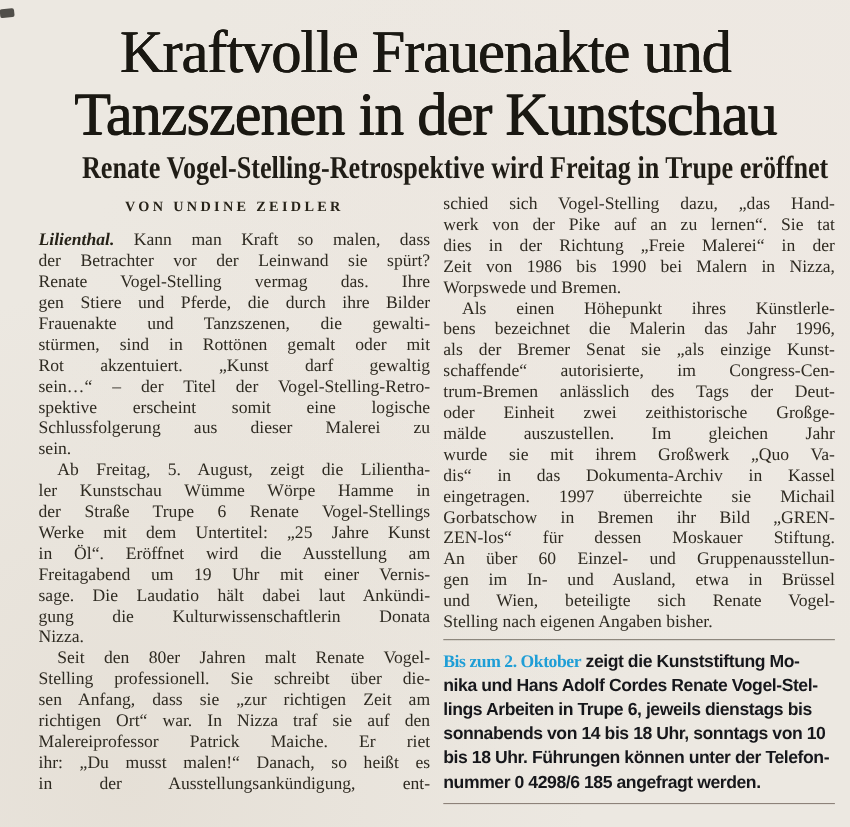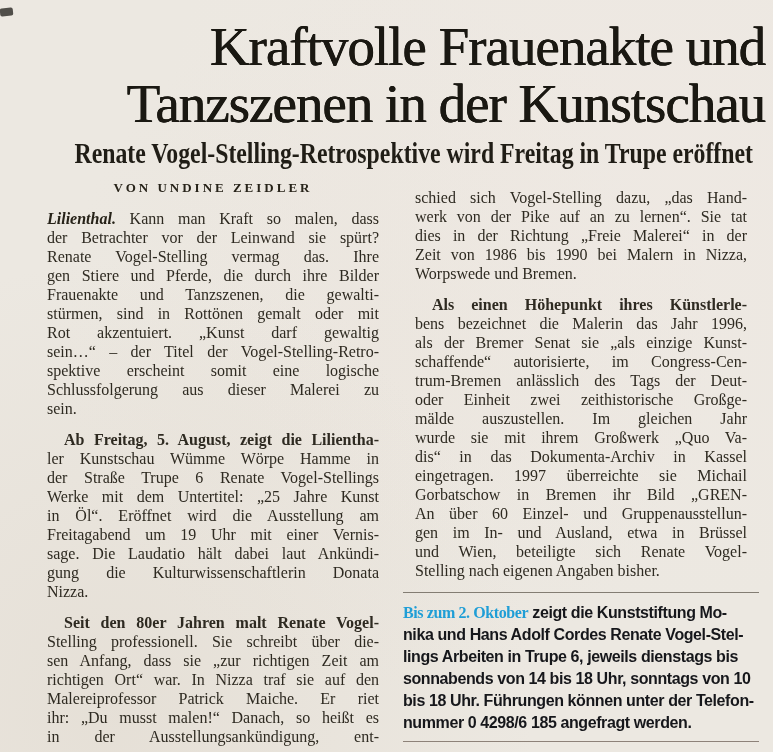--- a/index.html
+++ b/index.html
@@ -21,21 +21,21 @@
   .corner-mark {
     position: absolute; top: 8px; left: 0;
     width: 13px; height: 8px;
     background: #35332e;
     border-radius: 2px;
     transform: rotate(-6deg);
     opacity: 0.85;
   }
   .headline {
     margin: 18px 8px 0 8px;
-    text-align: right;
+    text-align: center;
     font-size: 55px;
     line-height: 57px;
     font-weight: 400;
     color: #1a1812;
     letter-spacing: -1px;
     white-space: nowrap;
     text-shadow: 0.6px 0 0 #1a1812, 0 0.3px 0 #1a1812;
   }
   .subheadline {
     margin: 5px 0 0 0;
@@ -61,32 +61,32 @@
   .col { width: 357px; }
   .byline {
     text-align: center;
     font-size: 13px;
     font-weight: 700;
     letter-spacing: 3px;
     color: #272319;
     margin: 4px 0 13px 0;
     height: 16px;
   }
-  .para { margin: 12px; }
+  .para { margin: 0; }
   .para .line {
     font-size: 16px;
     line-height: 19px;
     height: 19px;
     text-align: justify;
     text-align-last: justify;
     overflow: hidden;
     color: #2e2a21;
   }
   .para .line.rag { text-align-last: left; }
-  .para .line.ind { text-indent: 17px; font-weight: bold; }
+  .para .line.ind { text-indent: 17px; }
   .para .line b { font-weight: 700; color: #262218; font-style: italic; }
   .infobox { margin-top: 6px; }
   .rule {
     border: 0;
     border-top: 1px solid #837d73;
     margin: 0;
   }
   .rule.bottom { border-top-color: #8d8279; }
   .infobox-lines {
     padding: 9px 0 7px 0;
@@ -166,20 +166,21 @@
           <div class="line">bens bezeichnet die Malerin das Jahr 1996,</div>
           <div class="line">als der Bremer Senat sie „als einzige Kunst-</div>
           <div class="line">schaffende“ autorisierte, im Congress-Cen-</div>
           <div class="line">trum-Bremen anlässlich des Tags der Deut-</div>
           <div class="line">oder Einheit zwei zeithistorische Großge-</div>
           <div class="line">mälde auszustellen. Im gleichen Jahr</div>
           <div class="line">wurde sie mit ihrem Großwerk „Quo Va-</div>
           <div class="line">dis“ in das Dokumenta-Archiv in Kassel</div>
           <div class="line">eingetragen. 1997 überreichte sie Michail</div>
           <div class="line">Gorbatschow in Bremen ihr Bild „GREN-</div>
+          <div class="line">ZEN-los“ für dessen Moskauer Stiftung.</div>
           <div class="line">An über 60 Einzel- und Gruppenausstellun-</div>
           <div class="line">gen im In- und Ausland, etwa in Brüssel</div>
           <div class="line">und Wien, beteiligte sich Renate Vogel-</div>
           <div class="line rag">Stelling nach eigenen Angaben bisher.</div>
         </div>
         <div class="infobox">
           <hr class="rule top">
           <div class="infobox-lines">
             <div class="iline"><span class="hl">Bis zum 2. Oktober</span> zeigt die Kunststiftung Mo-</div>
             <div class="iline">nika und Hans Adolf Cordes Renate Vogel-Stel-</div>

